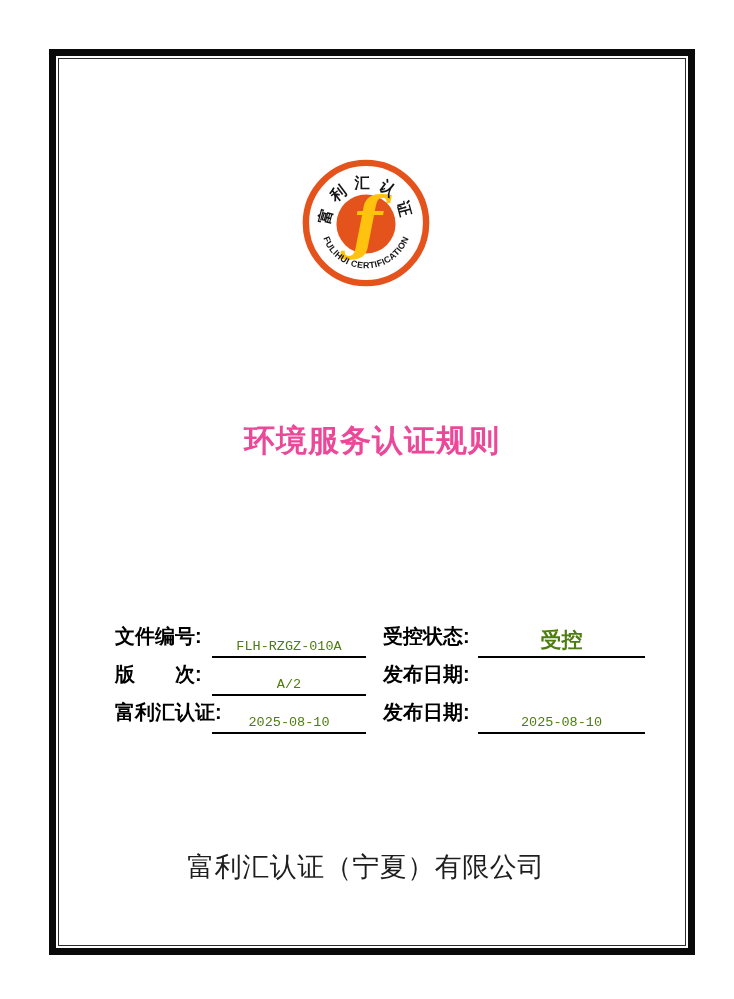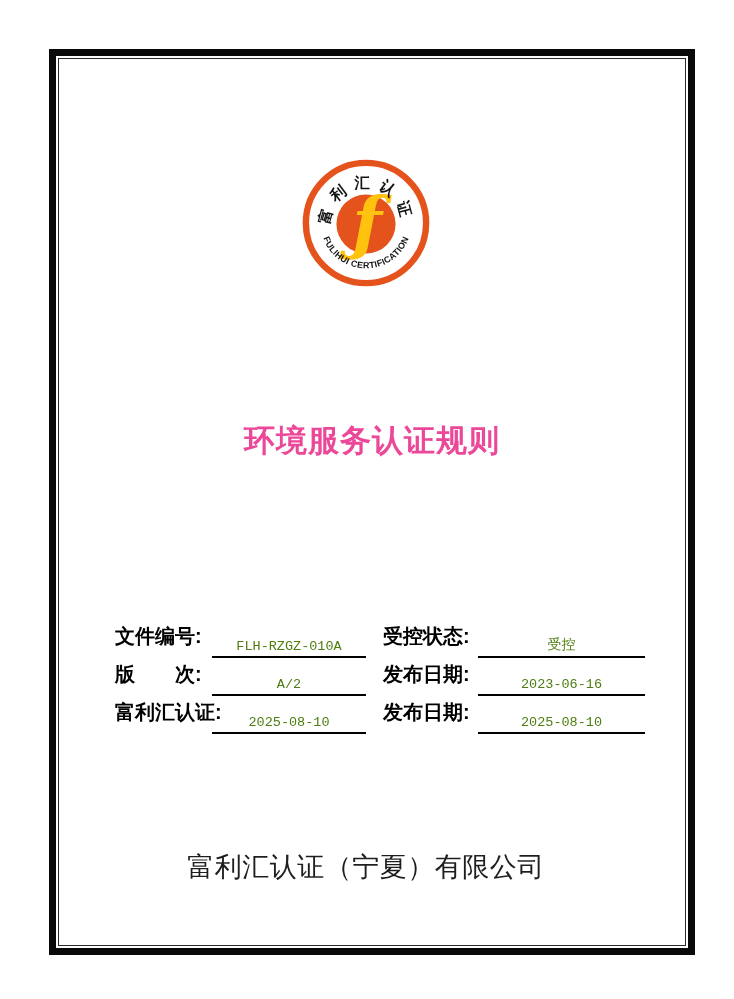--- a/index.html
+++ b/index.html
@@ -42,21 +42,21 @@
     white-space:pre;
   }
   .lbl.l { left:115px; } .lbl.r { left:383px; }
   .val {
     position:absolute; top:0; height:28px; border-bottom:2px solid #000;
     display:flex; align-items:flex-end; justify-content:center;
     padding-bottom:2px; box-sizing:content-box; color:#4d7c0f;
   }
   .val.l { left:212px; width:154px; } .val.r { left:478px; width:167px; }
   .val.latin { font-family:"Liberation Mono", "DejaVu Sans Mono", monospace; font-size:13.5px; }
-  .val.cjk { font-family:"Liberation Sans", sans-serif; font-size:14px; font-weight:normal; }
+  .val.cjk { font-family:"Liberation Sans", sans-serif; font-size:21px; font-weight:bold; }
   .company {
     position:absolute; left:49px; top:849px; width:634px; text-align:center;
     font-family:"Liberation Serif", serif; font-size:27px; font-weight:normal;
     letter-spacing:0.5px; color:#1e1e1e;
   }
 </style>
 </head>
 <body>
 
 <div class="page">
@@ -89,21 +89,20 @@
       <span class="lbl l">文件编号:</span>
       <span class="val l latin">FLH-RZGZ-010A</span>
       <span class="lbl r">受控状态:</span>
       <span class="val r cjk">受控</span>
     </div>
 
     <div class="row row-2">
       <span class="lbl l">版　　次:</span>
       <span class="val l latin">A/2</span>
       <span class="lbl r">发布日期:</span>
-      <span class="val r latin">2023-06-16</span>
     </div>
 
     <div class="row row-3">
       <span class="lbl l">富利汇认证:</span>
       <span class="val l latin">2025-08-10</span>
       <span class="lbl r">发布日期:</span>
       <span class="val r latin">2025-08-10</span>
     </div>
 
   </div>

